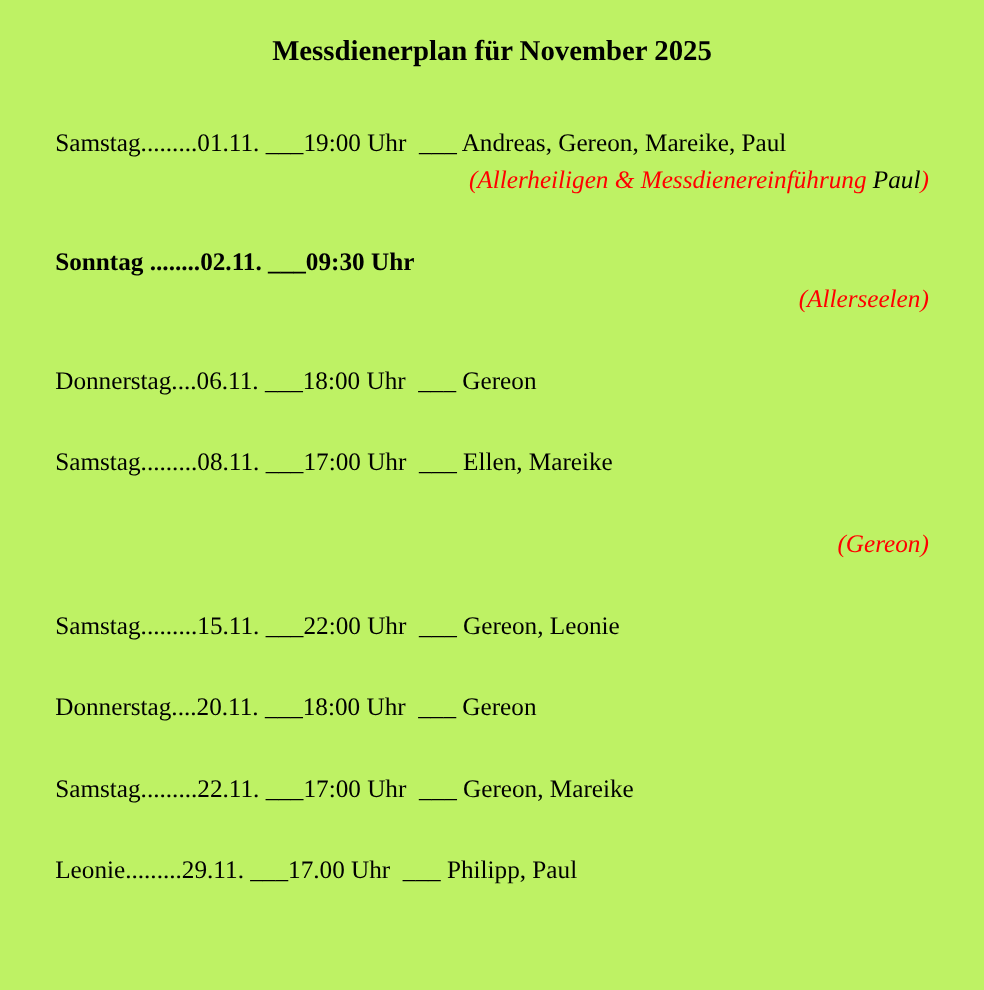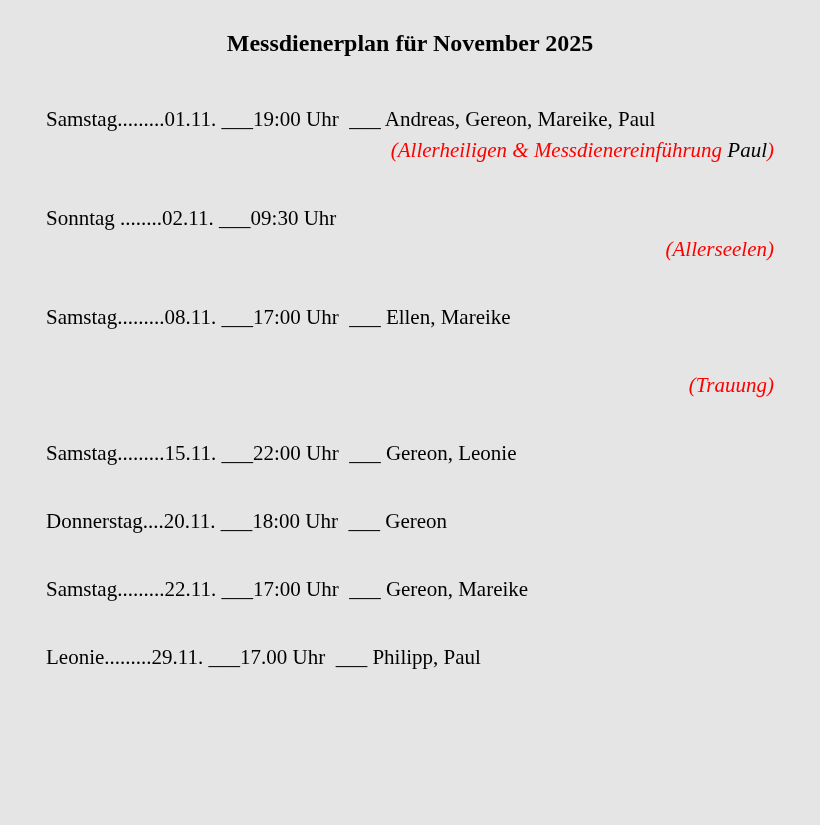--- a/index.html
+++ b/index.html
@@ -5,21 +5,21 @@
   html, body {
     margin: 0;
     padding: 0;
     background: #ffffff;
   }
   .page {
     box-sizing: border-box;
     width: 820px;
     height: 825px;
     padding: 28px 46px 0 46px;
-    background: #e5e5e5;
+    background: #bef264;
     font-family: "Liberation Serif", "DejaVu Serif", serif;
     font-size: 21px;
     line-height: 31px;
     color: #000000;
     overflow: hidden;
   }
   .doc-title {
     font-size: 24px;
     font-weight: bold;
     text-align: center;
@@ -27,21 +27,21 @@
     white-space: pre-wrap;
   }
   .entry {
     margin: 0 0 37px 0;
   }
   .entry p {
     margin: 0;
     white-space: pre-wrap;
   }
   .seg-bold {
-    font-weight: normal;
+    font-weight: bold;
   }
   .note {
     font-style: italic;
     text-align: right;
   }
 </style>
 </head>
 <body>
 
 <div class="page">
@@ -50,24 +50,27 @@
   <div id="entries">
       <div class="entry">
         <p><span class="">Samstag.........01.11. ___19:00 Uhr  ___ Andreas, Gereon, Mareike, Paul</span></p>
         <p class="note"><span style="color: rgb(255, 0, 0);">(Allerheiligen &amp; Messdienereinführung </span><span style="color: rgb(0, 0, 0);">Paul</span><span style="color: rgb(255, 0, 0);">)</span></p>
       </div>
       <div class="entry">
         <p><span class="seg-bold">Sonntag ........02.11. ___09:30 Uhr</span></p>
         <p class="note"><span style="color: rgb(255, 0, 0);">(Allerseelen)</span></p>
       </div>
       <div class="entry">
+        <p><span class="">Donnerstag....06.11. ___18:00 Uhr  ___ Gereon</span></p>
+      </div>
+      <div class="entry">
         <p><span class="">Samstag.........08.11. ___17:00 Uhr  ___ Ellen, Mareike</span></p>
       </div>
       <div class="entry">
-        <p class="note"><span style="color: rgb(255, 0, 0);">(Trauung)</span></p>
+        <p class="note"><span style="color: rgb(255, 0, 0);">(Gereon)</span></p>
       </div>
       <div class="entry">
         <p><span class="">Samstag.........15.11. ___22:00 Uhr  ___ Gereon, Leonie</span></p>
       </div>
       <div class="entry">
         <p><span class="">Donnerstag....20.11. ___18:00 Uhr  ___ Gereon</span></p>
       </div>
       <div class="entry">
         <p><span class="">Samstag.........22.11. ___17:00 Uhr  ___ Gereon, Mareike</span></p>
       </div>

